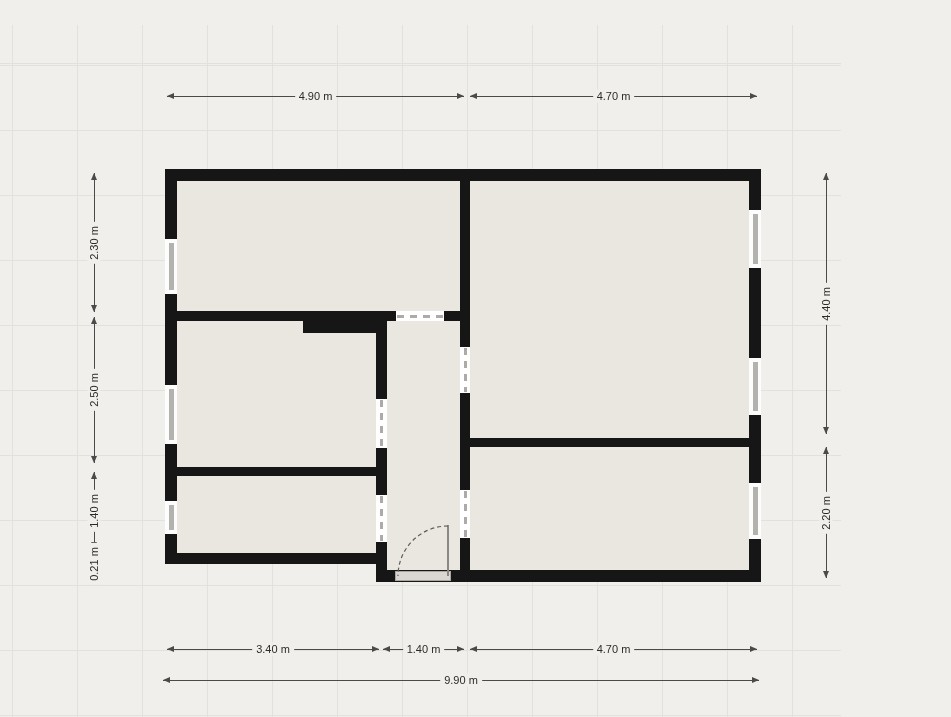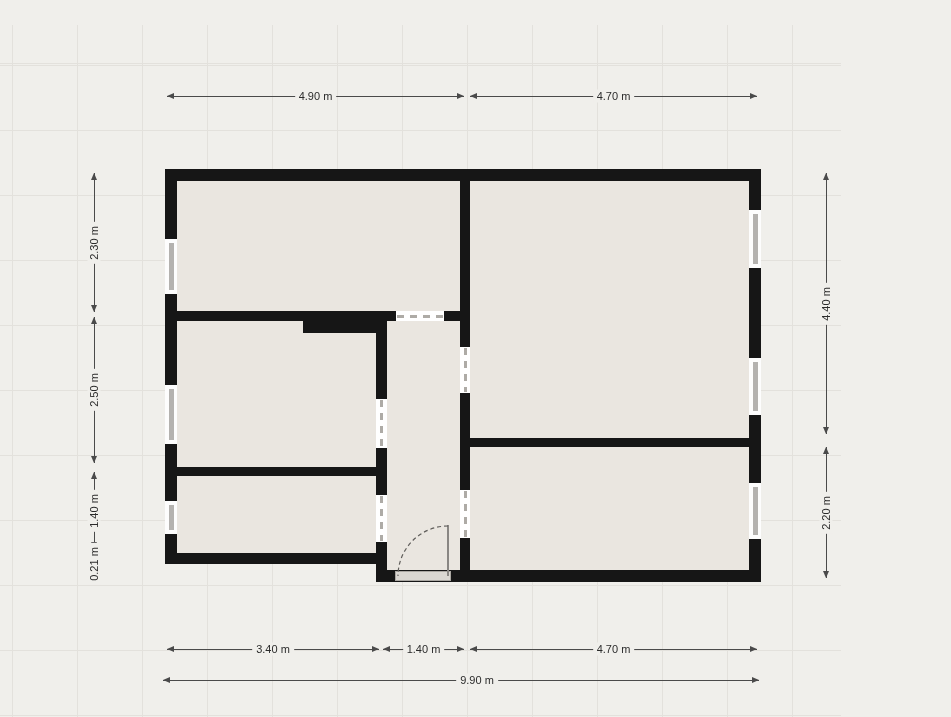--- a/index.html
+++ b/index.html
@@ -88,21 +88,21 @@
       <div class="abs" style="left: 383px; top: 621px; width: 0px; height: 0px; border-top: 3px solid transparent; border-bottom: 3px solid transparent; border-right: 7px solid rgb(74, 74, 74);"></div>
       <div class="abs" style="left: 457px; top: 621px; width: 0px; height: 0px; border-top: 3px solid transparent; border-bottom: 3px solid transparent; border-left: 7px solid rgb(74, 74, 74);"></div>
       <span class="dlab" style="left: 423.5px; top: 624px; color: rgb(43, 43, 43); background: rgb(240, 239, 235);">1.40 m</span>
       <div class="abs" style="left: 470px; top: 624px; width: 287px; height: 1px; background: rgb(74, 74, 74);"></div>
       <div class="abs" style="left: 470px; top: 621px; width: 0px; height: 0px; border-top: 3px solid transparent; border-bottom: 3px solid transparent; border-right: 7px solid rgb(74, 74, 74);"></div>
       <div class="abs" style="left: 750px; top: 621px; width: 0px; height: 0px; border-top: 3px solid transparent; border-bottom: 3px solid transparent; border-left: 7px solid rgb(74, 74, 74);"></div>
       <span class="dlab" style="left: 613.5px; top: 624px; color: rgb(43, 43, 43); background: rgb(240, 239, 235);">4.70 m</span>
       <div class="abs" style="left: 163px; top: 655px; width: 596px; height: 1px; background: rgb(74, 74, 74);"></div>
       <div class="abs" style="left: 163px; top: 652px; width: 0px; height: 0px; border-top: 3px solid transparent; border-bottom: 3px solid transparent; border-right: 7px solid rgb(74, 74, 74);"></div>
       <div class="abs" style="left: 752px; top: 652px; width: 0px; height: 0px; border-top: 3px solid transparent; border-bottom: 3px solid transparent; border-left: 7px solid rgb(74, 74, 74);"></div>
-      <span class="dlab" style="left: 477px; top: 655px; color: rgb(43, 43, 43); background: rgb(240, 239, 235);">9.90 m</span>
+      <span class="dlab" style="left: 461px; top: 655px; color: rgb(43, 43, 43); background: rgb(240, 239, 235);">9.90 m</span>
       <div class="abs" style="left: 94px; top: 148px; width: 1px; height: 139px; background: rgb(74, 74, 74);"></div>
       <div class="abs" style="left: 91px; top: 148px; width: 0px; height: 0px; border-left: 3px solid transparent; border-right: 3px solid transparent; border-bottom: 7px solid rgb(74, 74, 74);"></div>
       <div class="abs" style="left: 91px; top: 280px; width: 0px; height: 0px; border-left: 3px solid transparent; border-right: 3px solid transparent; border-top: 7px solid rgb(74, 74, 74);"></div>
       <span class="dlab v" style="left: 94px; top: 217.5px; color: rgb(43, 43, 43); background: rgb(240, 239, 235);">2.30 m</span>
       <div class="abs" style="left: 94px; top: 292px; width: 1px; height: 146px; background: rgb(74, 74, 74);"></div>
       <div class="abs" style="left: 91px; top: 292px; width: 0px; height: 0px; border-left: 3px solid transparent; border-right: 3px solid transparent; border-bottom: 7px solid rgb(74, 74, 74);"></div>
       <div class="abs" style="left: 91px; top: 431px; width: 0px; height: 0px; border-left: 3px solid transparent; border-right: 3px solid transparent; border-top: 7px solid rgb(74, 74, 74);"></div>
       <span class="dlab v" style="left: 94px; top: 365px; color: rgb(43, 43, 43); background: rgb(240, 239, 235);">2.50 m</span>
       <div class="abs" style="left: 94px; top: 447px; width: 1px; height: 77px; background: rgb(74, 74, 74);"></div>
       <div class="abs" style="left: 91px; top: 447px; width: 0px; height: 0px; border-left: 3px solid transparent; border-right: 3px solid transparent; border-bottom: 7px solid rgb(74, 74, 74);"></div>

